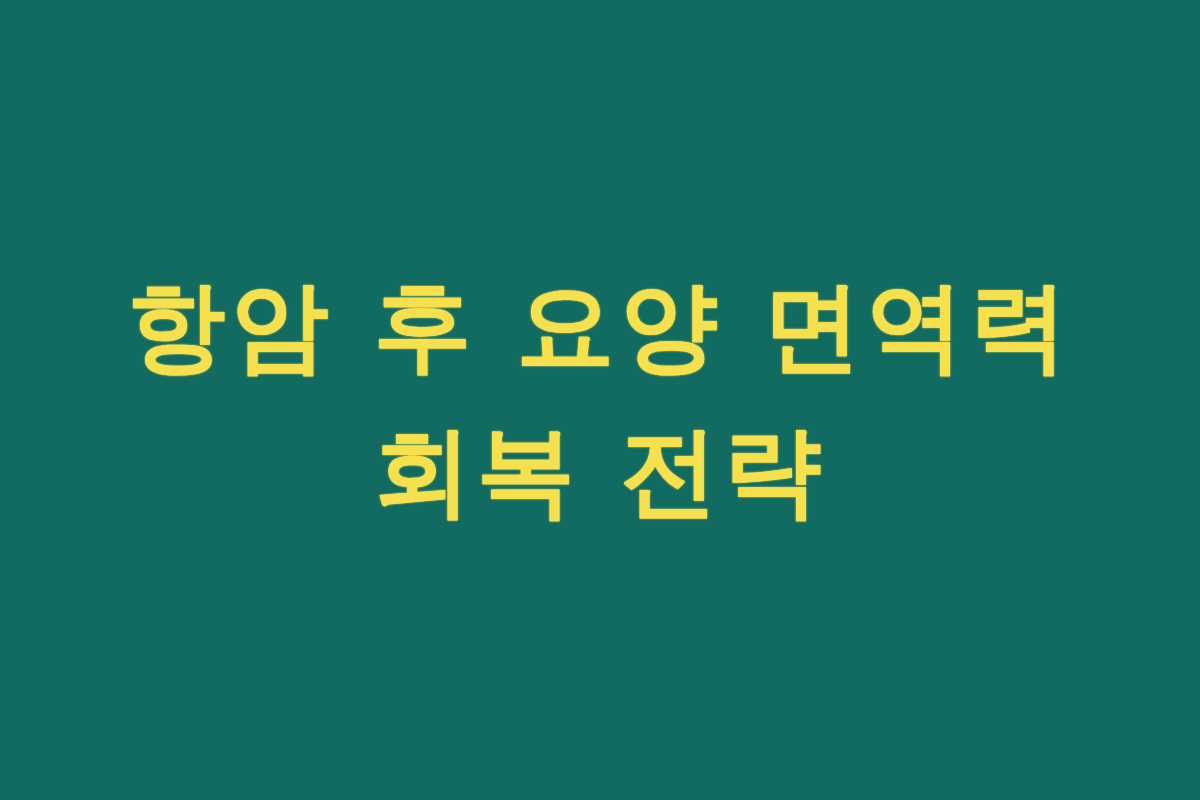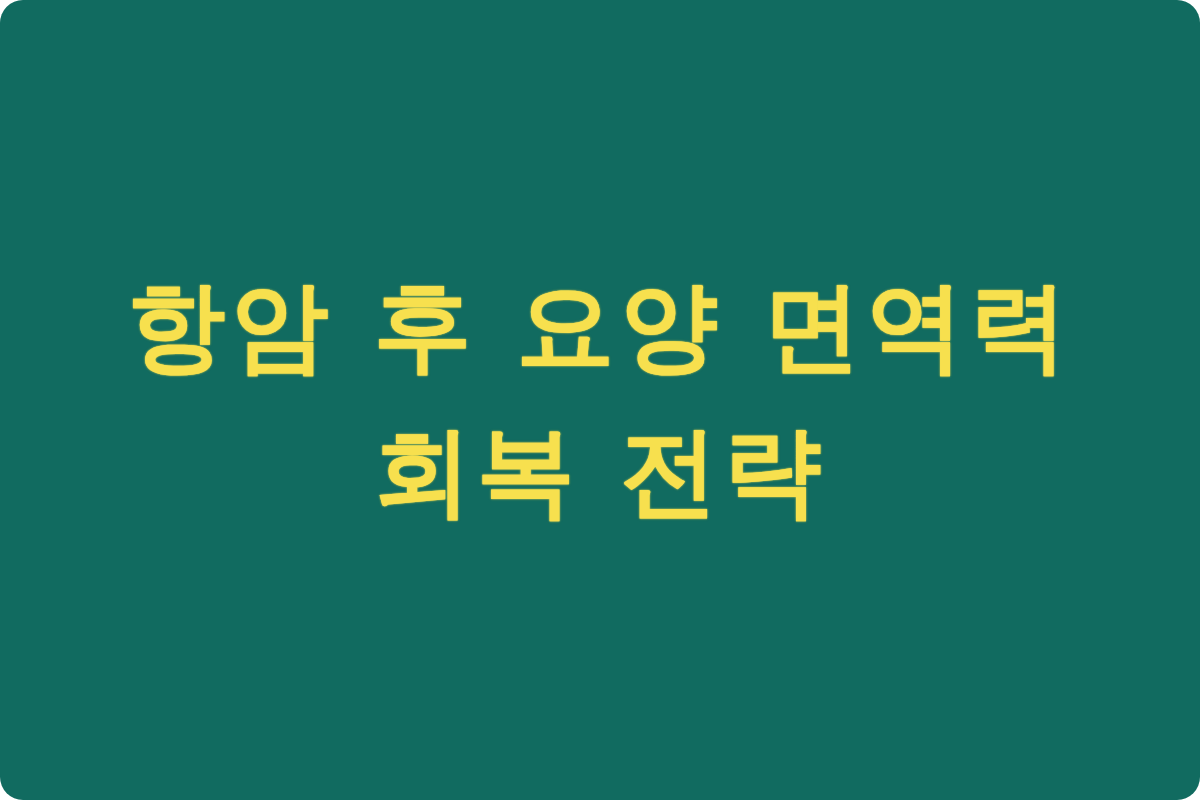--- a/index.html
+++ b/index.html
@@ -17,21 +17,20 @@
 
   #title-card {
     position: relative;
     width: 1200px;
     height: 800px;
     box-sizing: border-box;
     display: flex;
     align-items: center;
     justify-content: center;
     background: #116B60;
-    border-radius: 23px;
   }
 
   #headline {
     display: block;
     width: 1010px;
     margin: 0;
     padding: 0;
     text-align: center;
     font-family: "DejaVu Sans", "Liberation Sans", sans-serif;
     font-size: 98px;

